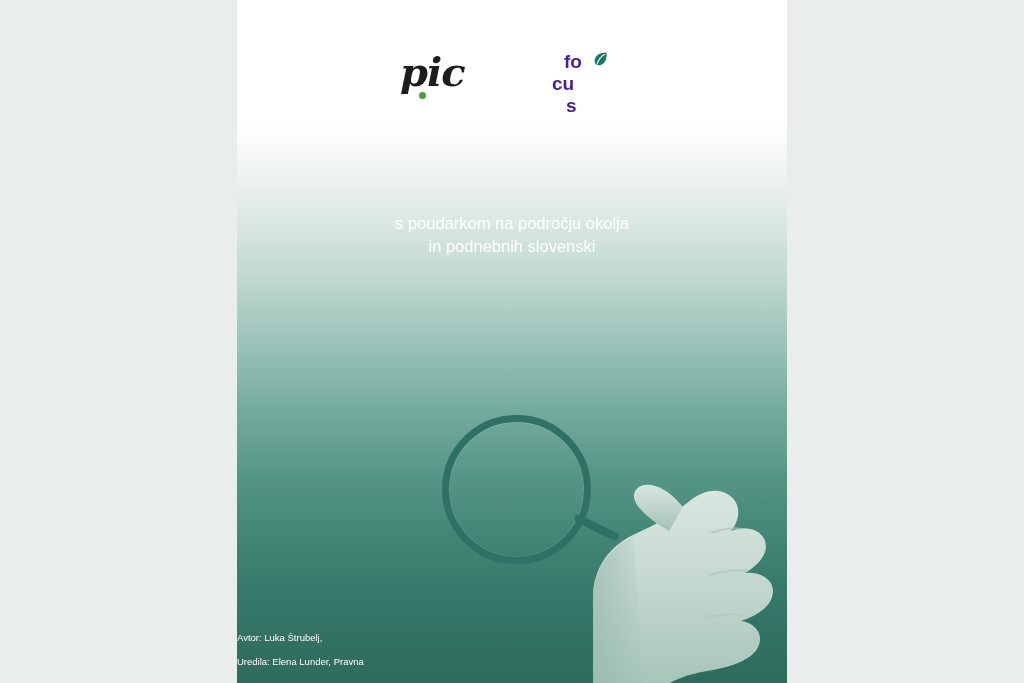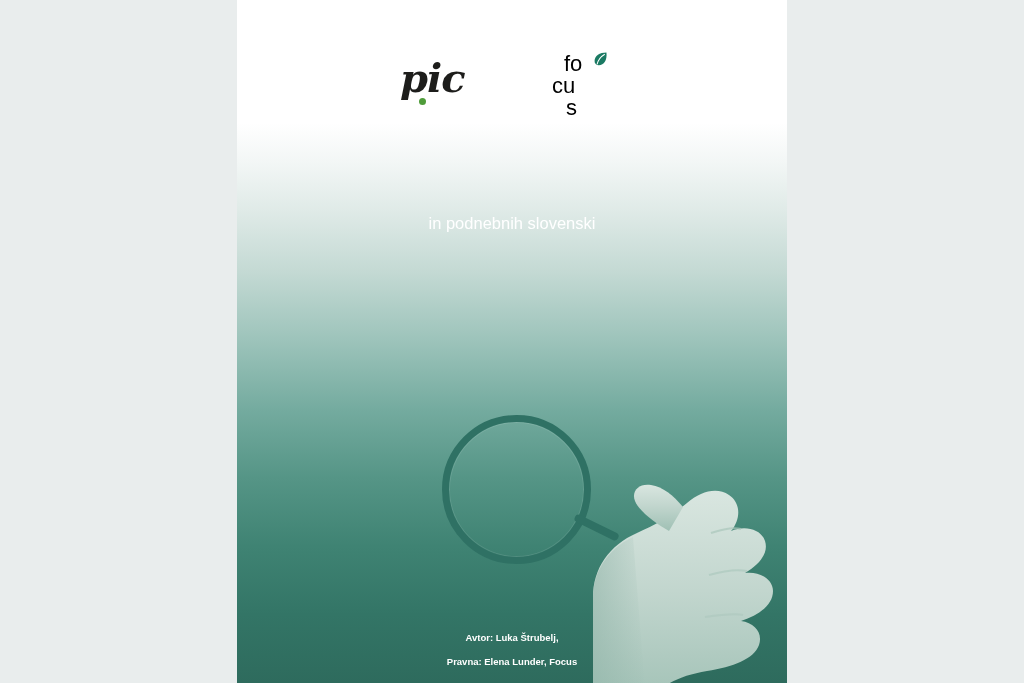--- a/index.html
+++ b/index.html
@@ -92,21 +92,21 @@
   }
 
   
   .logos {
     position: absolute;
     top: 52px;
     left: 0;
     width: 550px;
     display: flex;
     justify-content: center;
-    align-items: center;
+    align-items: flex-start;
     gap: 66px;
   }
 
   .logo-pic {
     position: relative;
     width: 70px;
     height: 60px;
   }
   .logo-pic .pic-text {
     font-family: "DejaVu Serif", serif;
@@ -124,23 +124,23 @@
     width: 7px;
     height: 7px;
     border-radius: 50%;
     background: #4f9c3a;
   }
 
   .logo-focus {
     position: relative;
     width: 88px;
     height: 72px;
-    color: #000000;
-    font-weight: 400;
-    font-size: 22px;
+    color: #4c1d95;
+    font-weight: 700;
+    font-size: 19px;
     line-height: 1.05;
   }
   .logo-focus .fo { position: absolute; left: 28px; top: 0px; letter-spacing: 0px; }
   .logo-focus .cu { position: absolute; left: 16px; top: 22px; }
   .logo-focus .s  { position: absolute; left: 30px; top: 44px; }
   .logo-focus .leaf {
     position: absolute;
     left: 56px;
     top: -2px;
     width: 17px;
@@ -170,25 +170,24 @@
     color: #ffffff;
     line-height: 1.42;
   }
 
   
   .credits {
     position: absolute;
     bottom: 14px;
     left: 0;
     width: 550px;
-    text-align: center;
+    text-align: left;
     color: #ffffff;
     font-size: 9.5px;
     line-height: 1.6;
-    font-weight: bold;
   }
   .credits .line { display: block; }
   .credits .spacer { display: block; height: 9px; }
 </style>
 </head>
 <body>
 
 <div class="viewer">
 
   <div class="page">
@@ -241,24 +240,25 @@
           <path d="M17 3 C9 3 3 7 3 13 C3 16 5 18 8 18 C14 18 18 12 17 3 Z" fill="#1b7a63"></path>
           <path d="M15 5 C10 8 7 12 6 17" stroke="#ffffff" stroke-width="1.2" fill="none"></path>
         </svg>
         <span class="cu">cu</span>
         <span class="s">s</span>
       </div>
     </div>
 
     <div class="title-block">
       <div class="doc-subtitle">
+        <div>s poudarkom na področju okolja</div>
         <div>in podnebnih slovenski</div>
       </div>
     </div>
 
     <div class="credits">
       <span class="line">Avtor: Luka Štrubelj,</span>
       <span class="spacer"></span>
-      <span class="line">Pravna: Elena Lunder, Focus</span>
+      <span class="line">Uredila: Elena Lunder, Pravna</span>
     </div>
 
   </div>
 </div>
 
 </body></html>

